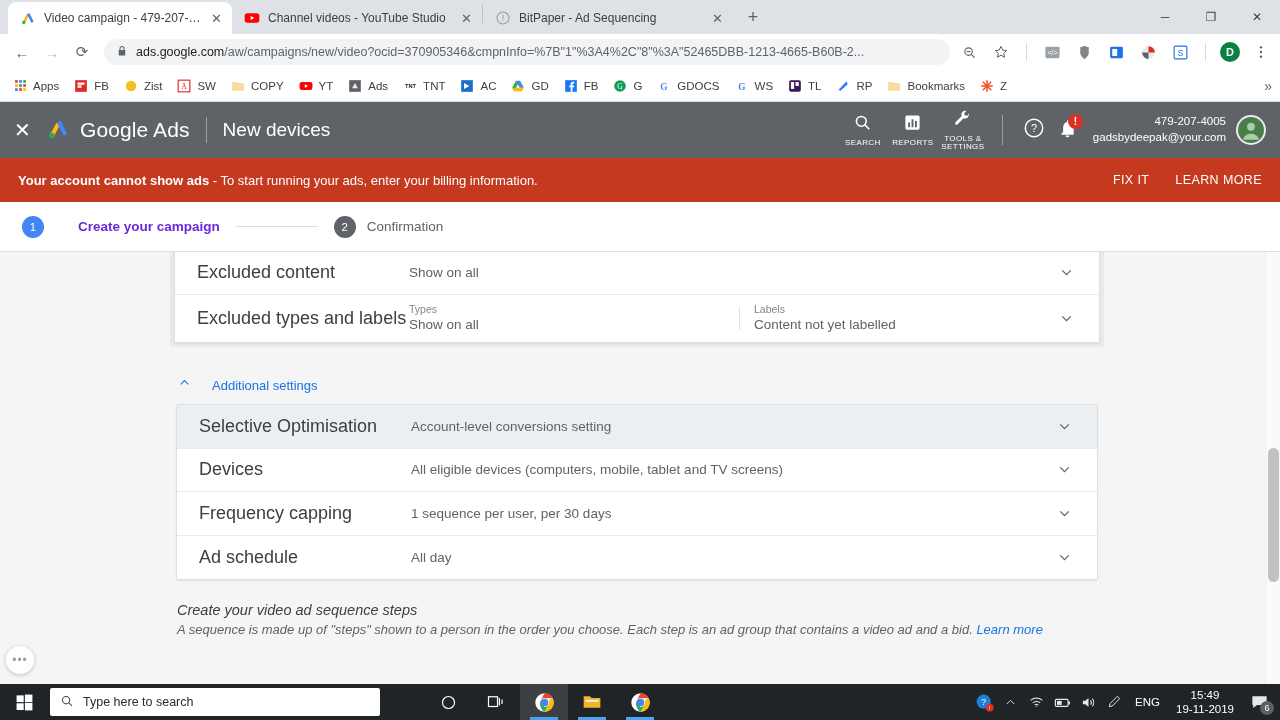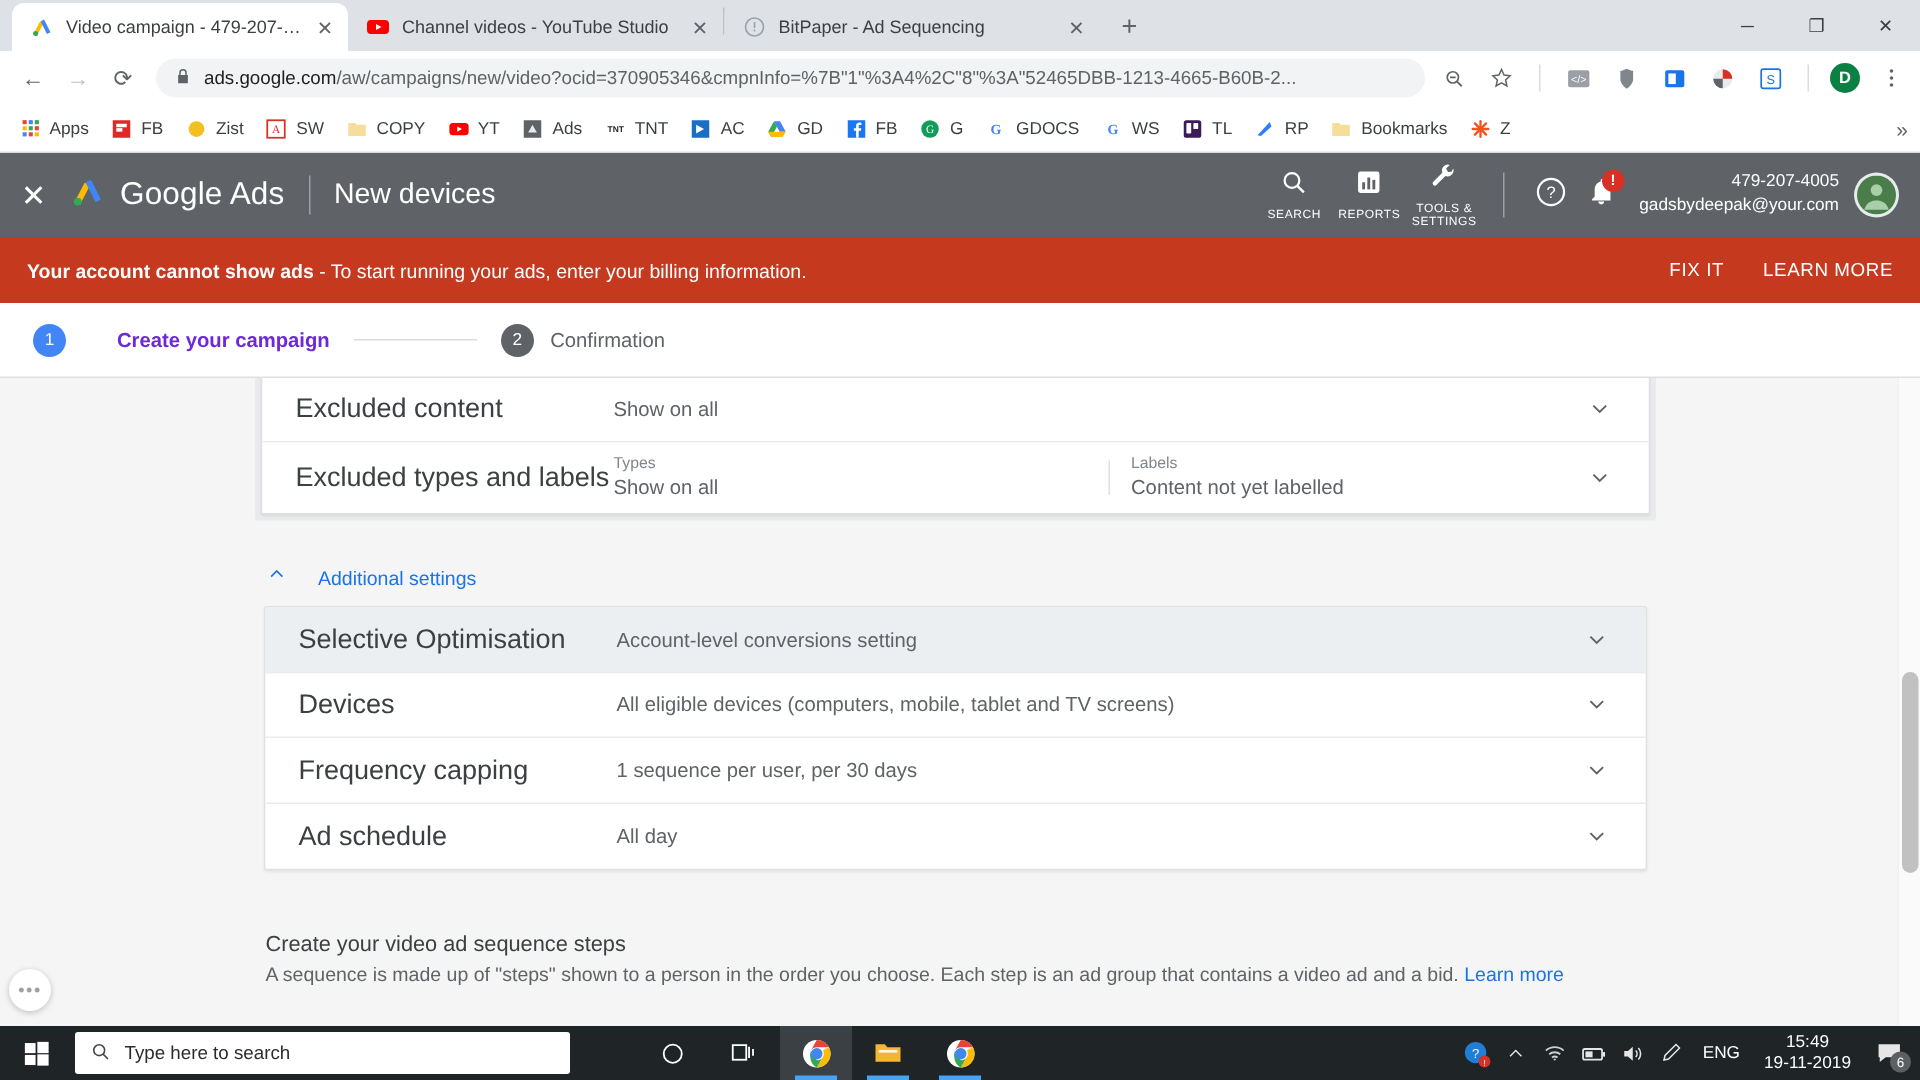--- a/index.html
+++ b/index.html
@@ -693,21 +693,21 @@
             <div class="chev">
               <svg viewBox="0 0 24 24" width="17" height="17">
                   <path d="M6 9l6 6 6-6" fill="none" stroke="#5f6368" stroke-width="1.8"></path>
                 </svg>
             </div>
           </div>
 
         </div>
       </div>
 
-      <div class="card-wrap" style="top:370px; left:177px;">
+      <div class="card-wrap" style="top:350px; left:177px;font-style:italic;">
         <div class="sec-title">Create your video ad sequence steps</div>
         <div class="sec-desc">
           <span>A sequence is made up of "steps" shown to a person in the order you choose. Each step is an ad group that contains a video ad and a bid.</span>
           <a href="#">Learn more</a>
         </div>
       </div>
 
       <div class="fab">•••</div>
 
       <div class="pg-scrollbar">

